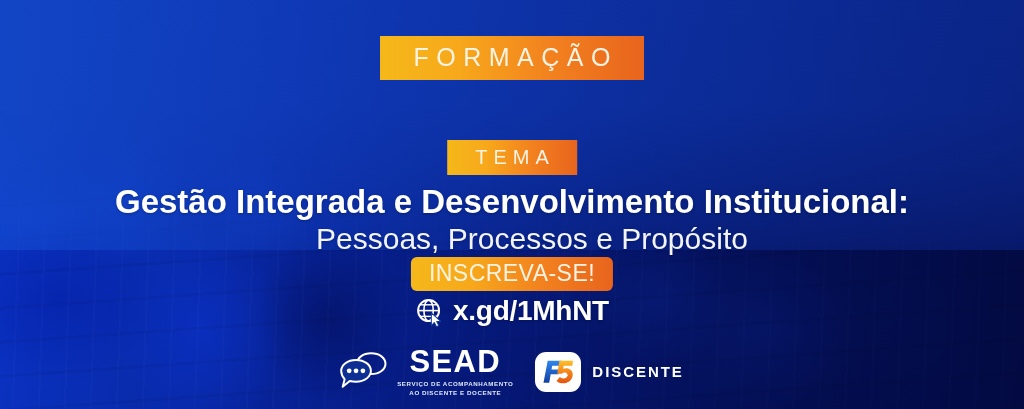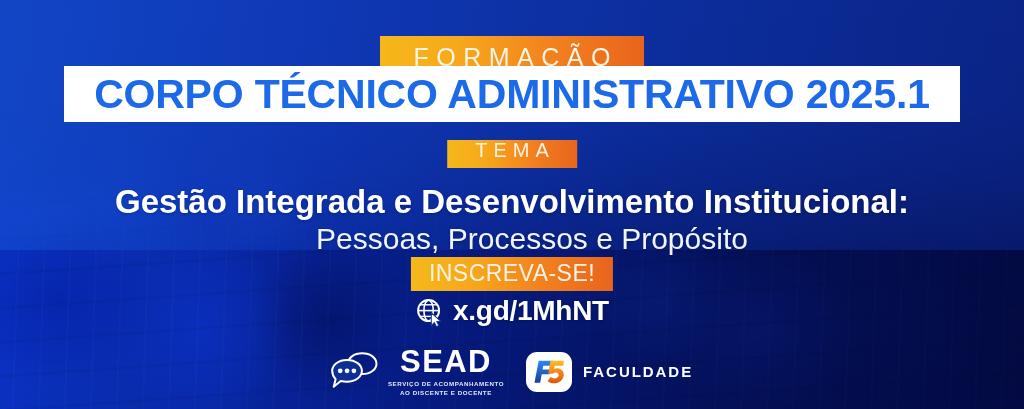--- a/index.html
+++ b/index.html
@@ -131,21 +131,21 @@
     letter-spacing: -0.005em;
     white-space: nowrap;
     line-height: 1;
   }
 
   .badge-tema {
     position: absolute;
     left: 50%;
     top: 140px;
     transform: translateX(-50%);
-    padding: 0 22px 8px 22px;
+    padding: 7px 22px 8px 22px;
     font-size: 20px;
   }
 
   .theme-line1 {
     position: absolute;
     left: 0; right: 0;
     top: 183px;
     color: #ffffff;
     font-size: 33px;
     font-weight: 700;
@@ -167,20 +167,21 @@
 
   .badge-inscreva {
     position: absolute;
     left: 50%;
     top: 257px;
     transform: translateX(-50%);
     padding: 5px 18px 6px 18px;
     font-size: 23px;
     letter-spacing: 0.02em;
     text-indent: 0;
+    border-radius: 6px;
   }
 
   .url-row {
     position: absolute;
     left: 0; right: 0;
     top: 297px;
     display: flex;
     align-items: flex-start;
     justify-content: center;
     gap: 8px;
@@ -261,23 +262,20 @@
   <div class="photo-layer"></div>
   <div class="photo-streaks"></div>
   <div class="tint-layer"></div>
   <div class="top-wash"></div>
   <div class="top-wash-h"></div>
 
   <div class="content">
 
     <div class="gradient-badge badge-formacao">FORMAÇÃO</div>
 
-    <div class="title-bar">
-      <span class="title-bar-text">CORPO TÉCNICO ADMINISTRATIVO 2025.1</span>
-    </div>
 
     <div class="gradient-badge badge-tema">TEMA</div>
 
     <div class="theme-line1">Gestão Integrada e Desenvolvimento Institucional:</div>
     <div class="theme-line2">Pessoas, Processos e Propósito</div>
 
     <div class="gradient-badge badge-inscreva">INSCREVA-SE!</div>
 
     <div class="url-row">
       <span>
@@ -334,19 +332,19 @@
                      L20.6 18.4 L12.2 18.4 L10.6 27.5 Z" fill="url(#fgrad)"></path>
             <path d="M21.5 4.0 L36.0 4.0 L35.2 9.2 L26.0 9.2 L25.4 12.6
                      C27.0 12.0 28.6 11.8 30.0 12.1 C34.0 12.9 36.2 16.0 35.6 19.9
                      C34.9 24.6 30.8 28.0 25.4 28.0 C22.5 28.0 20.0 27.1 18.4 25.5
                      L21.9 21.3 C23.0 22.3 24.3 22.8 25.7 22.8 C27.9 22.8 29.5 21.5 29.8 19.6
                      C30.1 17.8 29.0 16.6 27.1 16.6 C25.9 16.6 24.8 17.0 23.9 17.8 L19.2 17.8 Z" fill="url(#ggrad)"></path>
             <circle cx="27.6" cy="19.4" r="2.6" fill="#ffffff"></circle>
           </svg>
         </span>
         <div class="f5-words">
-          <span class="f5-line1">FACULDADE</span>
+          <span class="f5-line1">DISCENTE</span>
         </div>
       </div>
 
     </div>
   </div>
 </div>
 
 </body></html>

